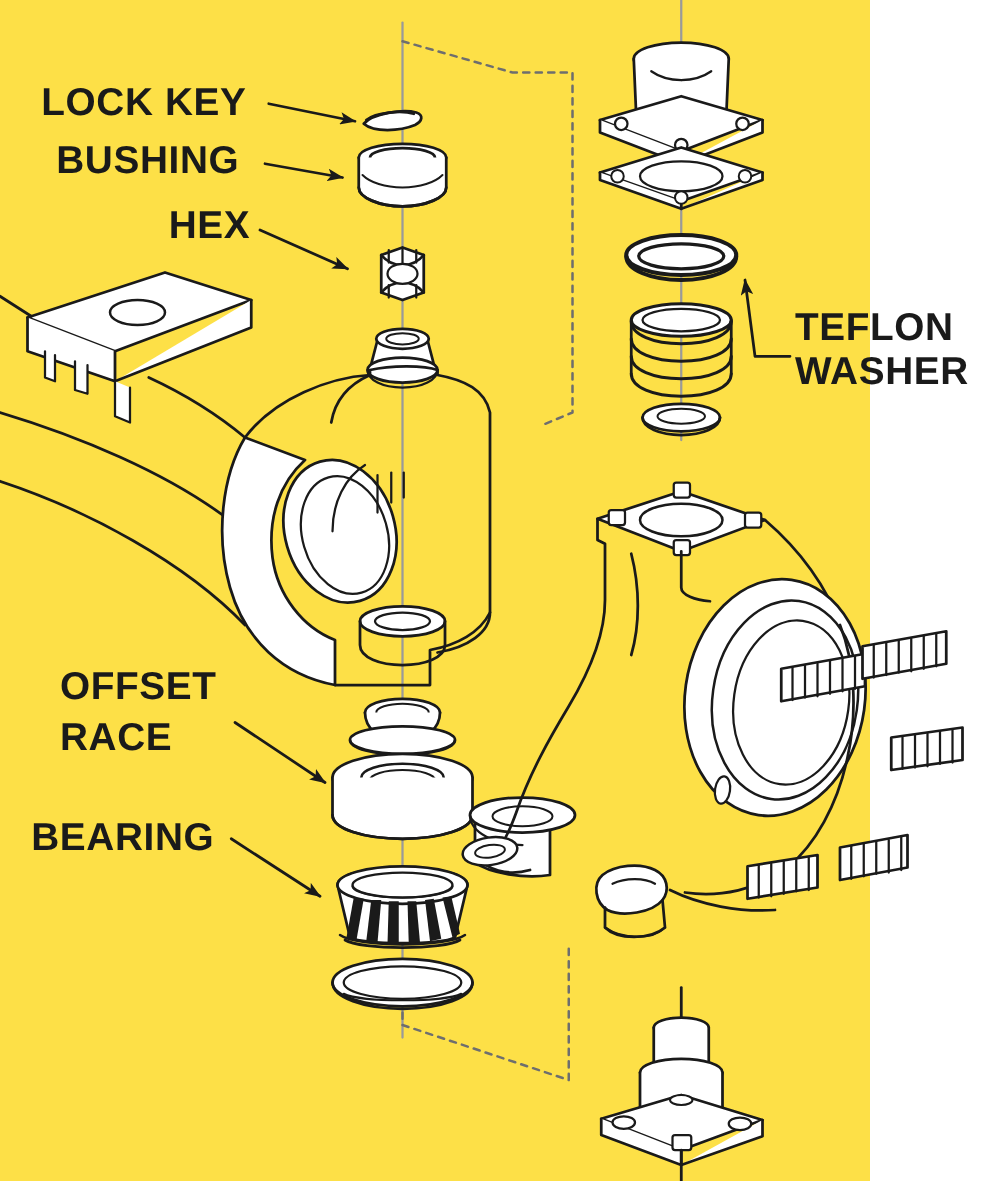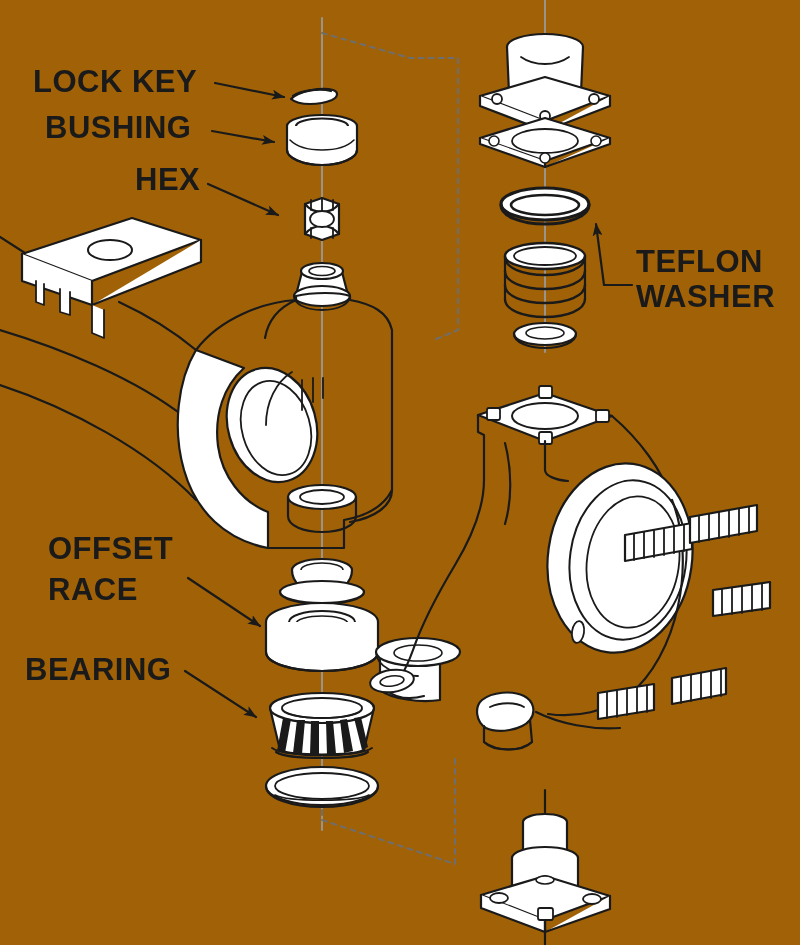--- a/index.html
+++ b/index.html
@@ -1,18 +1,18 @@
 <!DOCTYPE html>
 <html><head>
 <meta charset="utf-8">
 <style>
   html,body{margin:0;padding:0;background:#ffffff;}
   body{width:800px;height:945px;position:relative;overflow:hidden;
        font-family:"Liberation Sans",sans-serif;}
-  #stage{position:absolute;left:0;top:0;width:800px;height:945px;background:#a16207;}
+  #stage{position:absolute;left:0;top:0;width:696px;height:945px;background:#fde047;}
   svg#diagram{position:absolute;left:0;top:0;width:800px;height:945px;display:block;}
   .lbl{font-family:"Liberation Sans",sans-serif;font-size:31px;font-weight:700;
        fill:#1a1a1a;letter-spacing:0.5px;}
 </style>
 </head>
 <body>
 
 <div id="stage">
 <svg id="diagram" viewBox="0 0 800 945" xmlns="http://www.w3.org/2000/svg">
   <defs>

